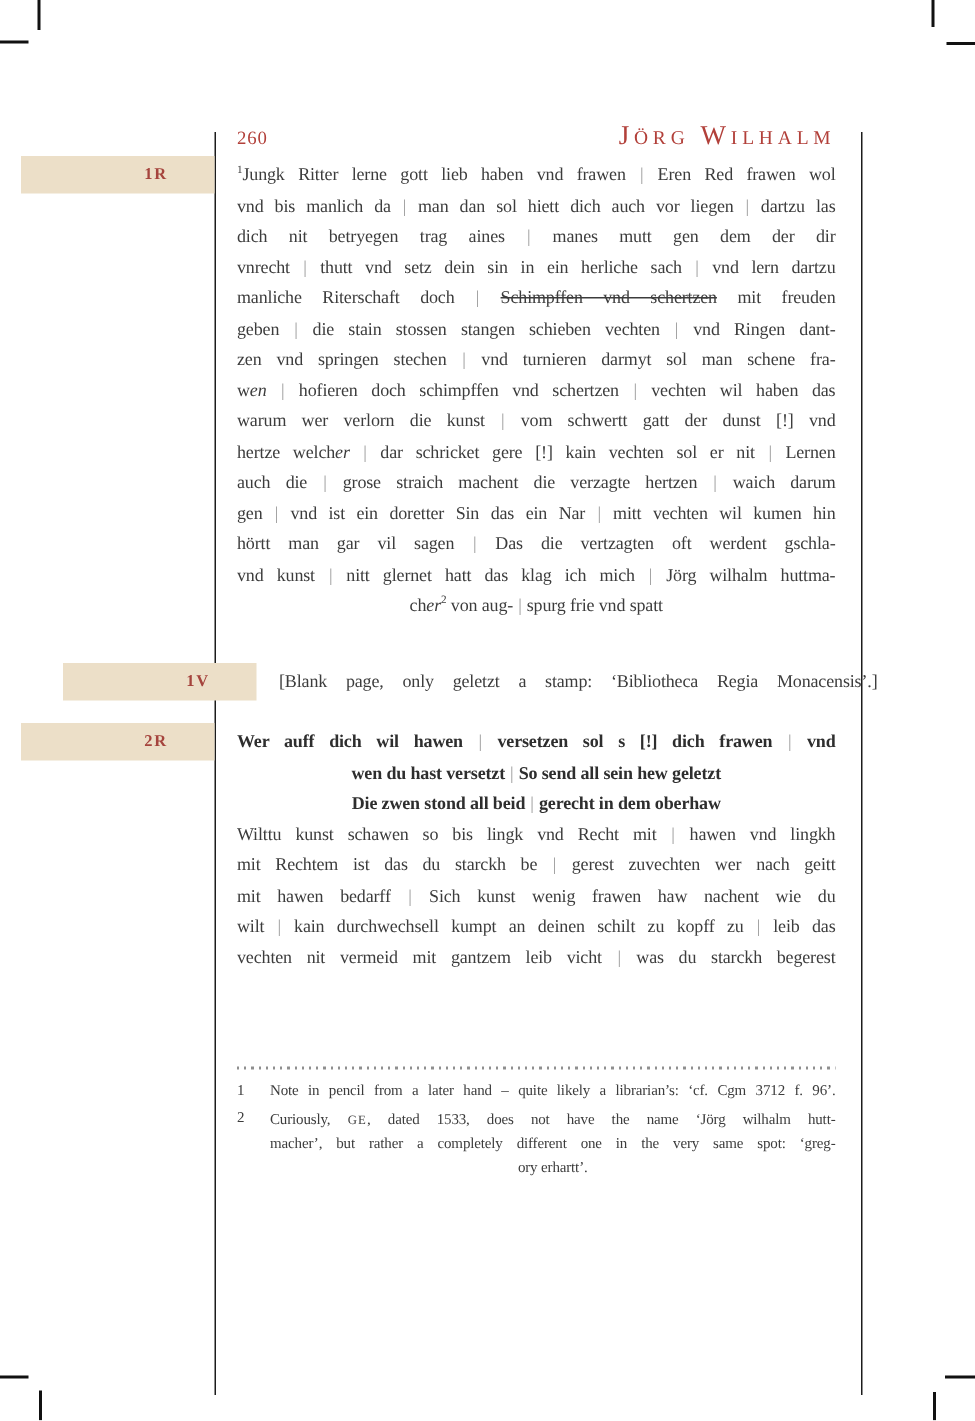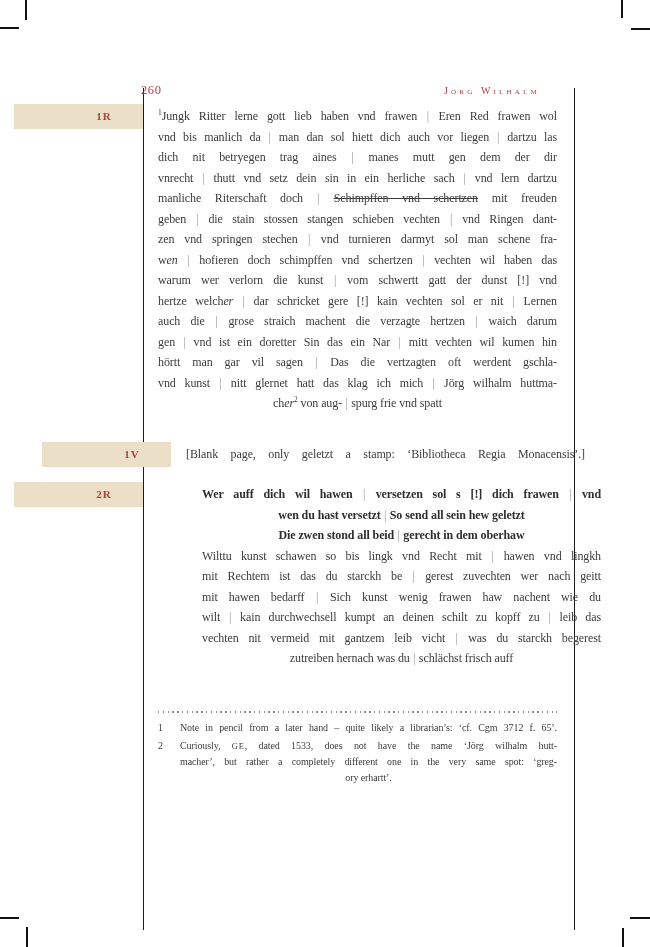--- a/index.html
+++ b/index.html
@@ -19,36 +19,36 @@
   .crop.bl-h{left:0;top:917px;width:19px;height:2px;}
   .crop.bl-v{left:26px;top:927px;width:2px;height:20px;}
   .crop.br-h{left:630px;top:917px;width:20px;height:2px;}
   .crop.br-v{left:622px;top:928px;width:2px;height:19px;}
   
   .rule{position:absolute;top:88px;width:1px;height:842px;background:#1c1c1c;}
   .rule.left{left:143px;}
   .rule.right{left:574px;}
   
   .header{
-    position:absolute;left:141px;top:83px;width:399px;
+    position:absolute;left:158px;top:83px;width:399px;
     display:flex;justify-content:space-between;align-items:baseline;
   }
   .pagenum{
     color:var(--accent,#b2403a);
     font-size:12.5px;letter-spacing:.6px;line-height:14px;
   }
   .runhead{
     color:var(--accent,#b2403a);
-    font-size:10px;font-variant:small-caps;letter-spacing:3.2px;line-height:14px;
+    font-size:18px;font-variant:small-caps;letter-spacing:3.2px;line-height:14px;
   }
   
   .secrow{position:absolute;left:14px;width:543px;display:flex;align-items:flex-start;}
   .secrow.s1{top:104px;}
   .secrow.s2{top:442px;padding-left:28px;}
-  .secrow.s3{top:482px;gap:44px;}
+  .secrow.s3{top:482px;}
   .mlabel{
     width:129px;height:25px;box-sizing:border-box;
     background:var(--label-bg,#ecdfc8);
     color:var(--label-red,#a5443d);
     font-size:11px;font-weight:bold;letter-spacing:1.2px;
     line-height:25px;text-align:right;padding-right:31px;
     flex:0 0 auto;
   }
   .stext{
     margin-left:15px;width:399px;flex:0 0 auto;
@@ -134,32 +134,31 @@
             <div class="tline just">Wer auff dich wil hawen <span class="pipe">|</span> versetzen sol s [!] dich frawen <span class="pipe">|</span> vnd</div>
             <div class="tline">wen du hast versetzt <span class="pipe">|</span> So send all sein hew geletzt</div>
             <div class="tline">Die zwen stond all beid <span class="pipe">|</span> gerecht in dem oberhaw</div>
           </div>
           <div class="blk">
             <div class="tline just">Wilttu kunst schawen so bis lingk vnd Recht mit <span class="pipe">|</span> hawen vnd lingkh</div>
             <div class="tline just">mit Rechtem ist das du starckh be <span class="pipe">|</span> gerest zuvechten wer nach geitt</div>
             <div class="tline just">mit hawen bedarff <span class="pipe">|</span> Sich kunst wenig frawen haw nachent wie du</div>
             <div class="tline just">wilt <span class="pipe">|</span> kain durchwechsell kumpt an deinen schilt zu kopff zu <span class="pipe">|</span> leib das</div>
             <div class="tline just">vechten nit vermeid mit gantzem leib vicht <span class="pipe">|</span> was du starckh begerest</div>
-            <div class="tline">zutreiben hernach was du <span class="pipe">|</span> schlächst frisch auff</div>
           </div>
         </div>
       </div>
     </div>
 
   <div class="fnsep"></div>
   <div class="footnotes">
       <div class="fn">
         <div class="fnnum">1</div>
         <div class="fntext">
-          <div class="tline just">Note in pencil from a later hand – quite likely a librarian’s: ‘cf. Cgm 3712 f. 65’.</div>
+          <div class="tline just">Note in pencil from a later hand – quite likely a librarian’s: ‘cf. Cgm 3712 f. 96’.</div>
         </div>
       </div>
       <div class="fn">
         <div class="fnnum">2</div>
         <div class="fntext">
           <div class="tline just">Curiously, <span class="sc">GE</span>, dated 1533, does not have the name ‘Jörg wilhalm hutt-</div>
           <div class="tline just">macher’, but rather a completely different one in the very same spot: ‘greg-</div>
           <div class="tline">ory erhartt’.</div>
         </div>
       </div>

